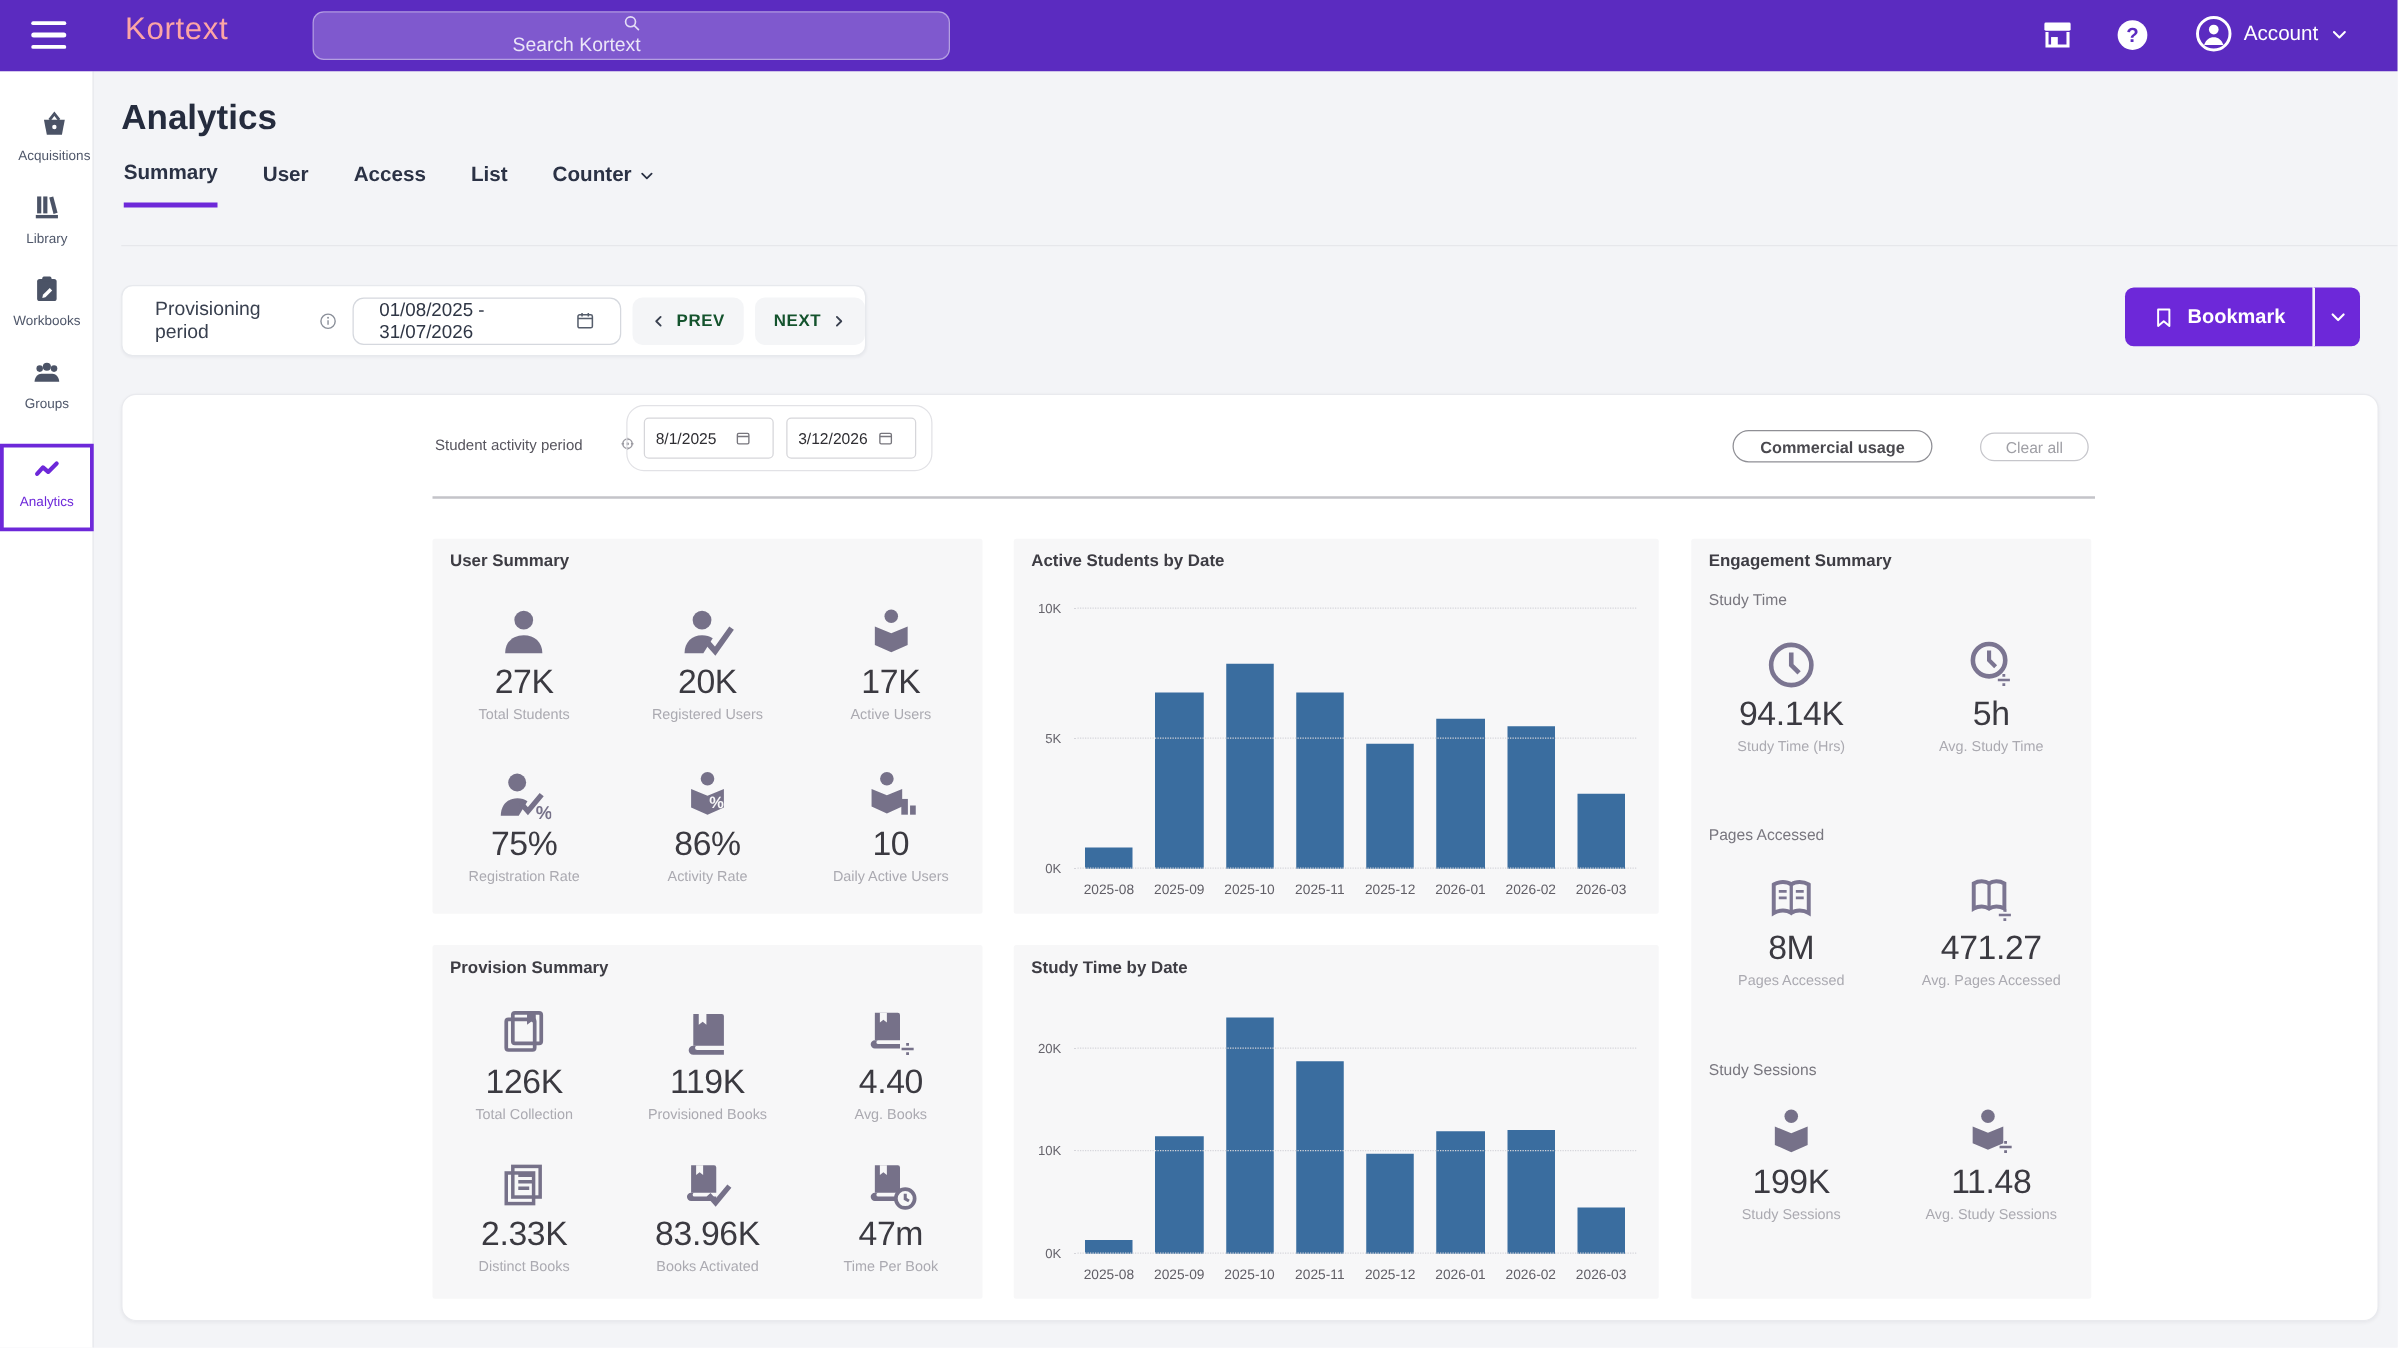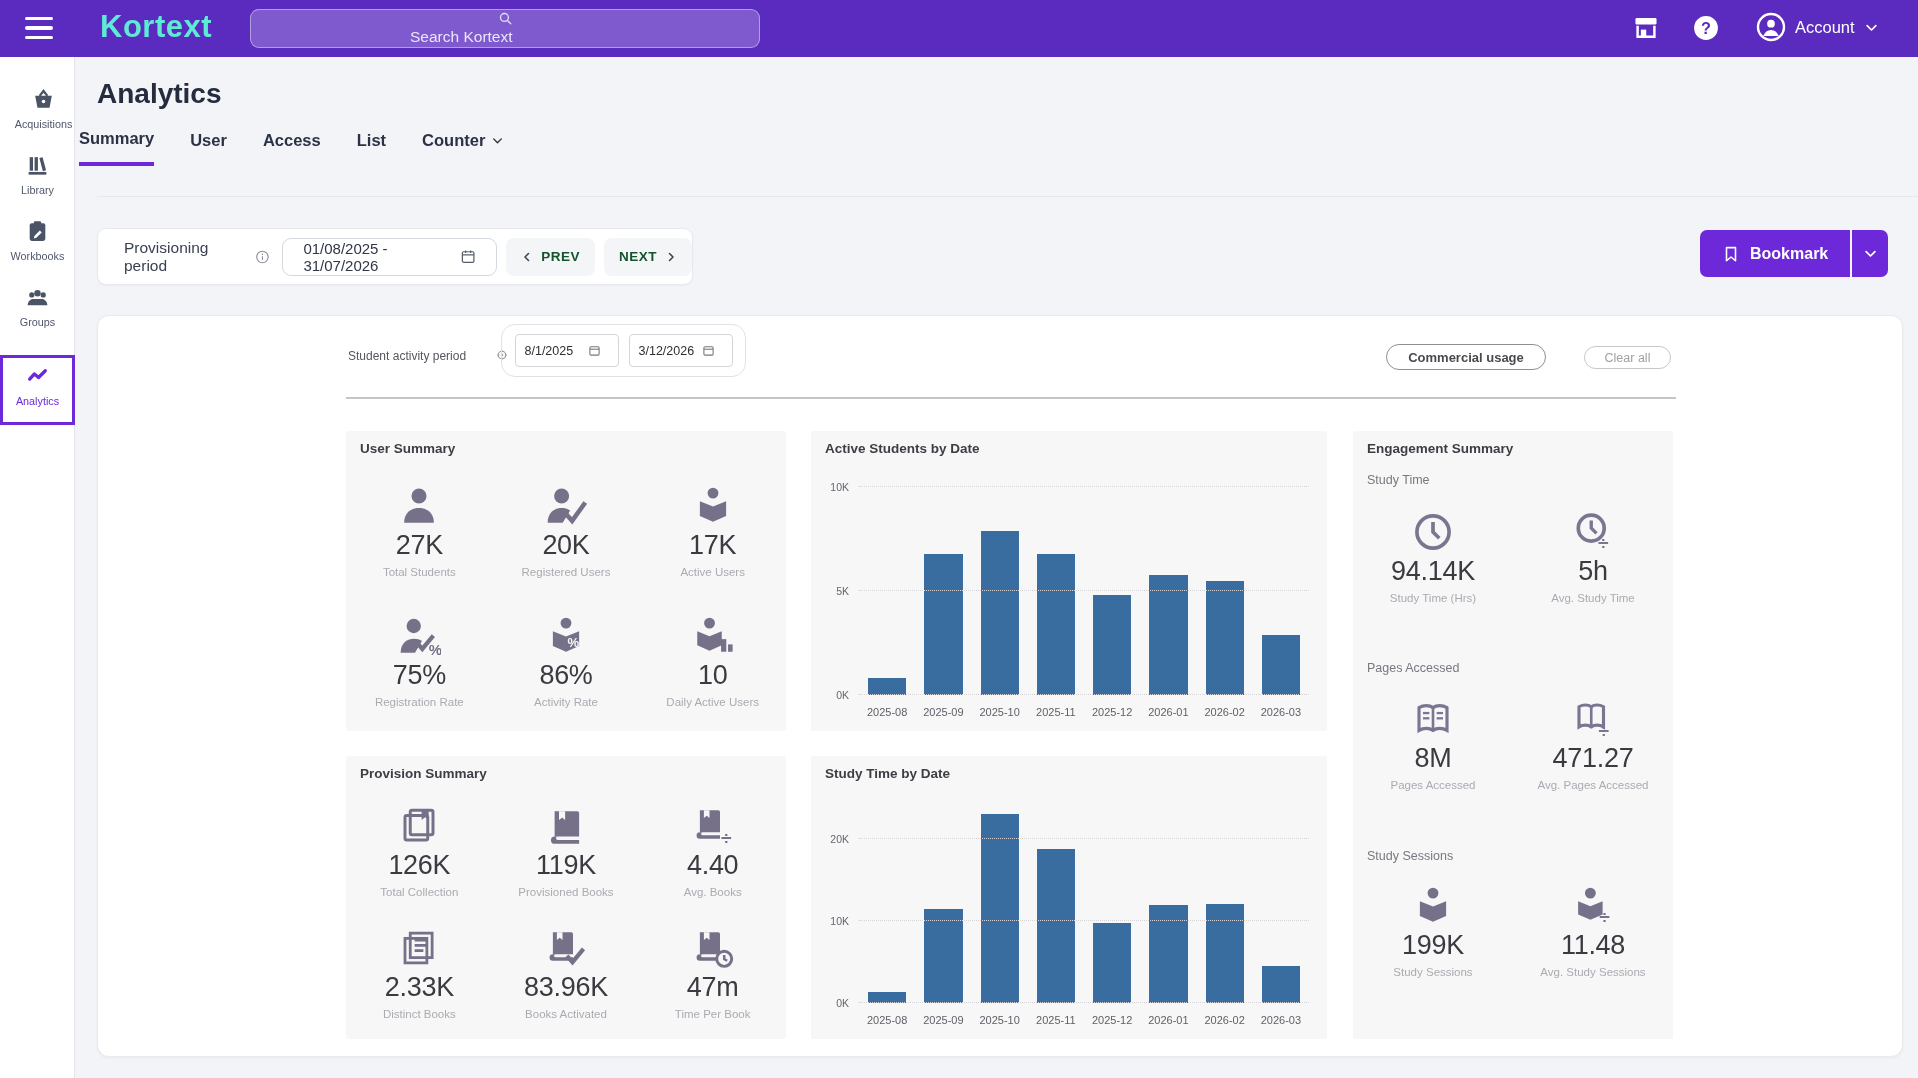--- a/index.html
+++ b/index.html
@@ -6,22 +6,22 @@
   * { margin:0; padding:0; box-sizing:border-box; }
   html,body { width:1918px; height:1078px; overflow:hidden;
     font-family:"Liberation Sans", sans-serif; background:#F3F4F7; }
 
   
   .topbar { position:absolute; left:0; top:0; width:1918px; height:57px;
     background:#5B2BC0; z-index:30; display:flex; align-items:center; }
   .hamburger { position:absolute; left:25px; top:17px; width:28px; height:22px;
     display:flex; flex-direction:column; justify-content:space-between; cursor:pointer; }
   .hamburger span { display:block; height:3.4px; background:#fff; border-radius:2px; }
-  .brand { position:absolute; left:100px; top:9px; color:#5eead4; font-size:31px;
-    font-weight:700; letter-spacing:0.5px; }
+  .brand { position:absolute; left:100px; top:9px; color:#fca5a5; font-size:25px;
+    font-weight:400; letter-spacing:0.5px; }
   .search-wrap { position:absolute; left:250px; top:9px; width:510px; height:39px;
     background:rgba(255,255,255,0.22); border:1px solid rgba(255,255,255,0.42);
     border-radius:9px; display:flex; align-items:center; padding:0 12px;flex-direction:column; }
   .search-wrap svg { width:17px; height:17px; color:#E4DDF6; flex:0 0 auto; }
   .search-wrap input { flex:1; margin-left:10px; background:transparent; border:none;
     outline:none; color:#fff; font-size:15.5px; font-family:"Liberation Sans",sans-serif; }
   .search-wrap input::placeholder { color:#EBE6F8; opacity:1; }
   .top-ico { position:absolute; top:14px; width:28px; height:28px; cursor:pointer; }
   .top-ico svg { width:28px; height:28px; }
   .store { left:1632px; }
@@ -39,21 +39,21 @@
     cursor:pointer; color:#4F576A; }
   .side-item svg { width:25px; height:25px; margin-top:6px; }
   .side-item .side-label { font-size:10.8px; margin-top:2px; color:#4F576A; }
   .side-item.active { height:70px; border:3px solid #6D28D9; background:#fff; }
   .side-item.active .side-label { color:#6D28D9; }
 
   
   .main { position:absolute; left:75px; top:57px; width:1843px; height:1021px; }
   .page-title { position:absolute; left:22px; top:21px; font-size:28px; font-weight:800;
     color:#252C3E; }
-  .tabs { position:absolute; left:4px; top:72px; display:flex; gap:36px; }
+  .tabs { position:absolute; left:24px; top:72px; display:flex; gap:36px; }
   .tab { font-size:16.5px; font-weight:600; color:#2B3245; padding-bottom:14px;
     cursor:pointer; display:flex; align-items:center; gap:6px; }
   .tab.active { font-weight:700; border-bottom:4px solid #6D28D9; }
   .tab svg { width:13px; height:13px; }
   .tabs-divider { position:absolute; left:22px; right:0; top:139px; height:1px;
     background:#E6E7EB; }
 
   
   .filter-card { position:absolute; left:22px; top:171px; width:596px; height:57px;
     background:#fff; border:1px solid #E7E9ED; border-radius:9px;

